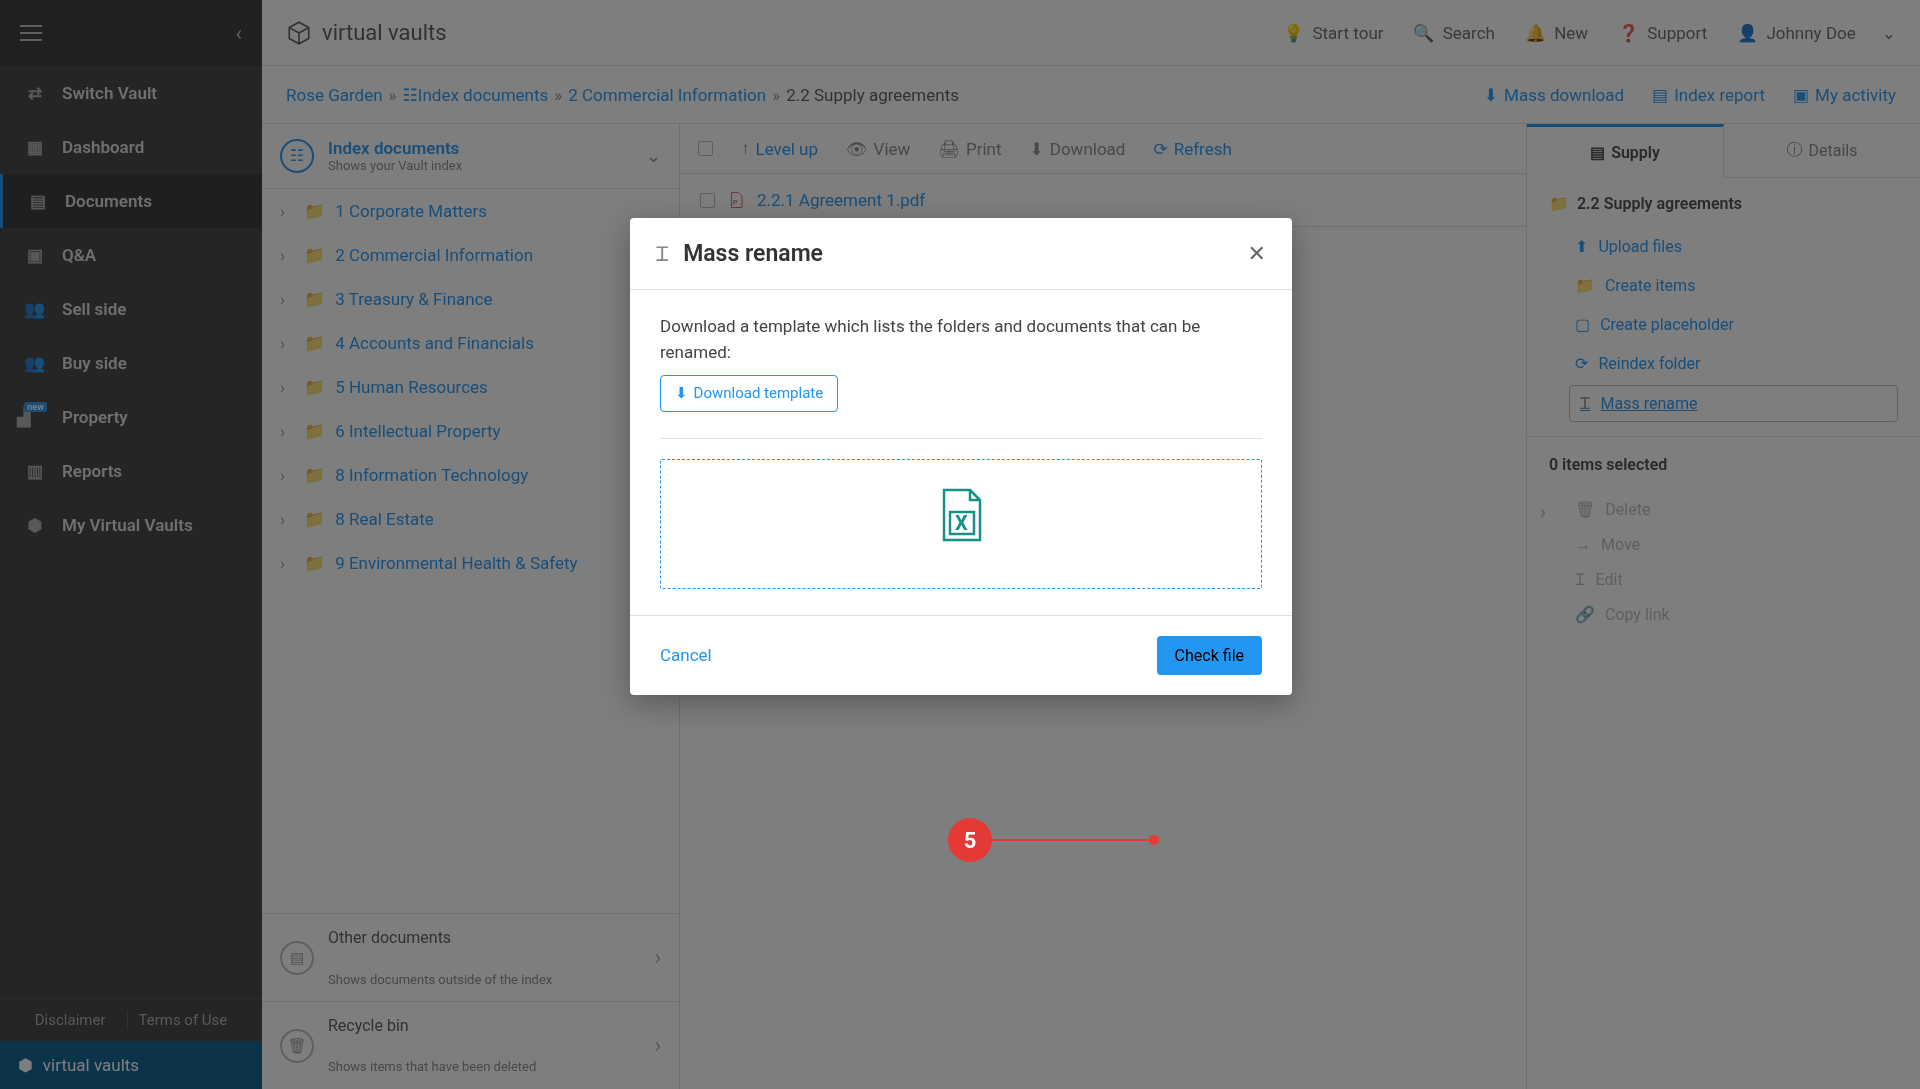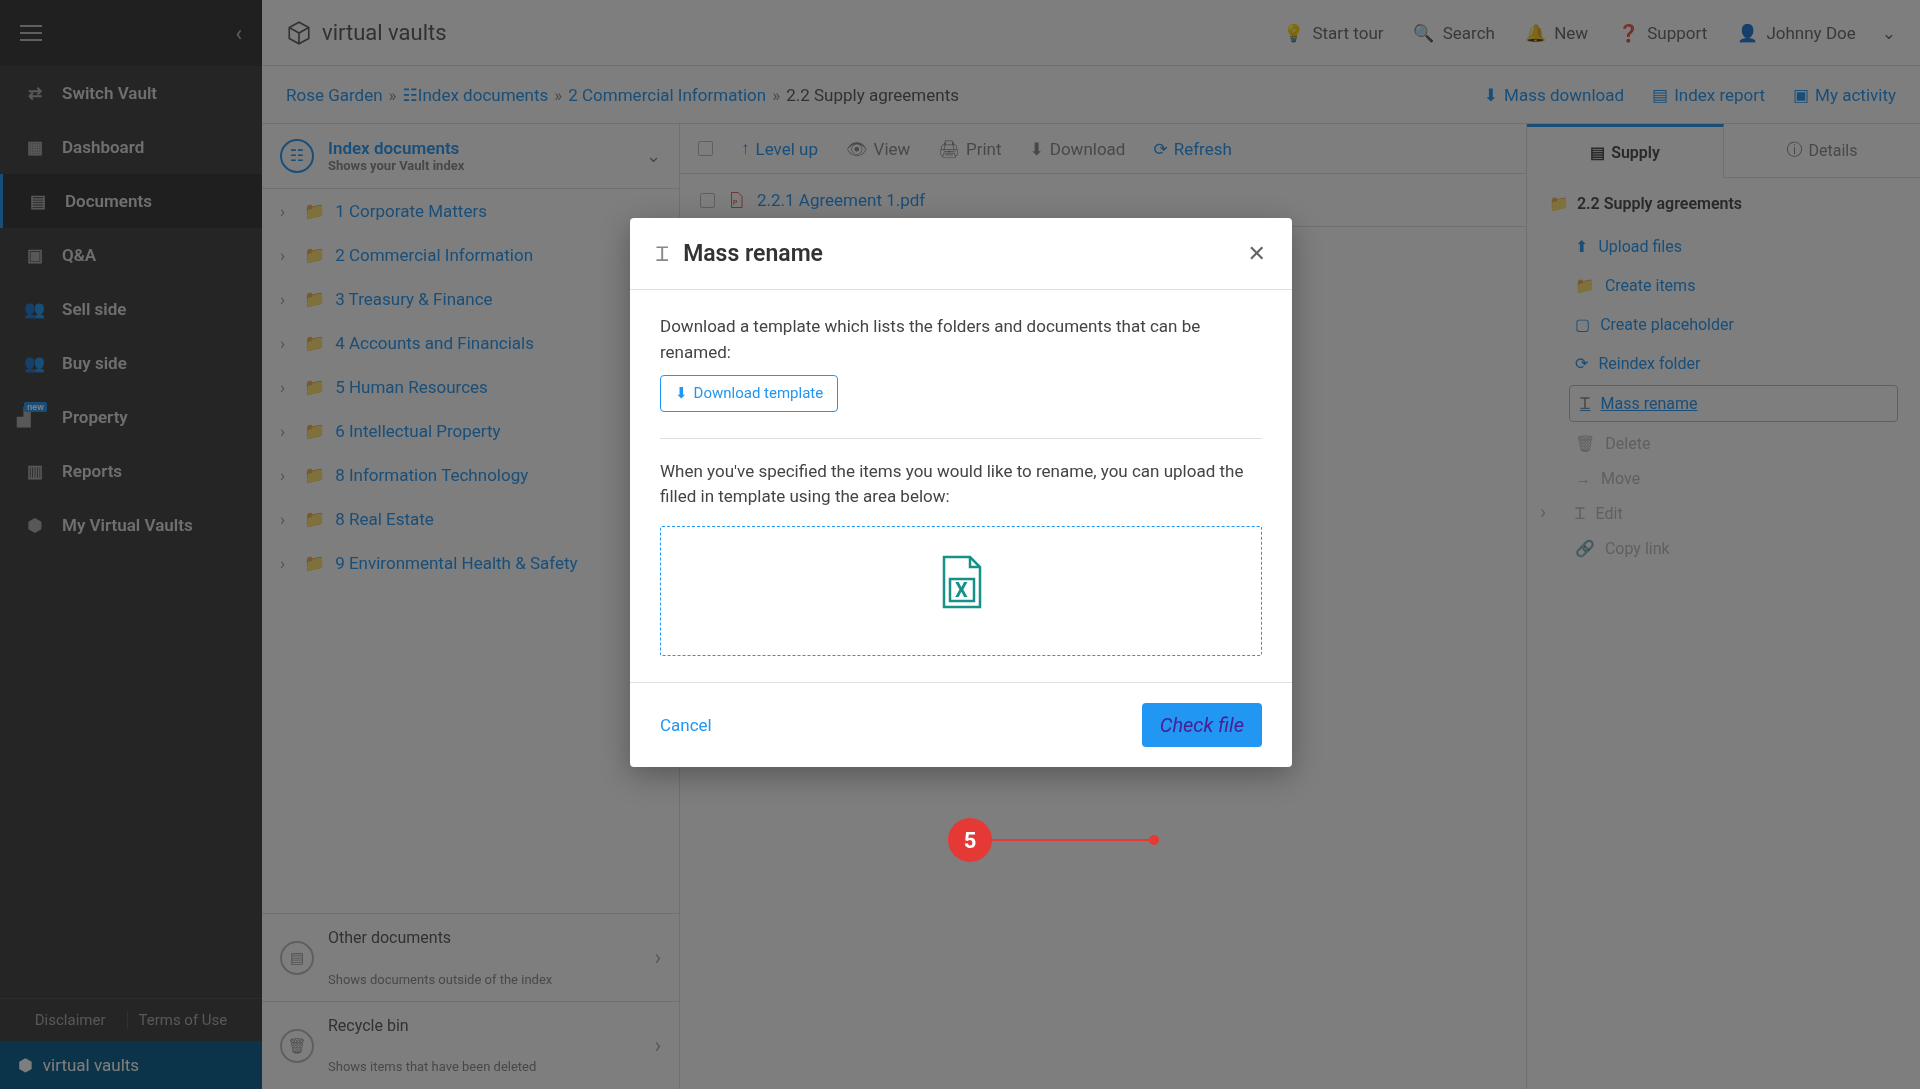--- a/index.html
+++ b/index.html
@@ -48,21 +48,21 @@
   .crumb-row a { color: var(--blue); text-decoration: none; }
   .crumb-sep { color: #888; margin: 0 6px; }
   .crumb-right { margin-left: auto; display: flex; gap: 28px; }
   .crumb-link { color: var(--blue); display: flex; align-items: center; gap: 6px; }
 
   
   .index-panel { position: absolute; left: 262px; top: 124px; width: 418px; bottom: 0; border-right: 1px solid var(--grey-border); background: #fff; }
   .index-head { display: flex; align-items: center; gap: 14px; padding: 14px 18px; border-bottom: 1px solid var(--grey-border); }
   .circ-icon { width: 34px; height: 34px; border: 2px solid var(--blue); border-radius: 50%; display:flex; align-items:center; justify-content:center; color: var(--blue); font-size:16px;}
   .index-head-text { color: var(--blue); font-size: 17px; font-weight: 600; line-height: 1.2; }
-  .index-head-text small { display: block; color: #888; font-weight: 700; font-size: 13px; }
+  .index-head-text small { display: block; color: #888; font-weight: 400; font-size: 13px; }
   .index-head .expand { margin-left: auto; color: #888; font-size:18px;}
   .tree-row { display: flex; align-items: center; gap: 10px; padding: 12px 18px; color: var(--blue); font-size: 17px; cursor: pointer; }
   .tree-row .chev { color: #999; width: 14px; }
   .tree-row .folder { color: #888; }
   .index-bottom { position: absolute; bottom: 0; width: 100%; }
   .other-row { display: flex; align-items: center; gap: 14px; padding: 14px 18px; border-top: 1px solid var(--grey-border); cursor: pointer; }
   .circ-grey { width: 34px; height: 34px; border: 2px solid #bbb; border-radius: 50%; display:flex; align-items:center; justify-content:center; color:#999; font-size:15px;}
   .other-row .txt { color: #555; font-size: 16px; line-height: 1.2; }
   .other-row .txt small { display: block; color: #888; font-size: 13px; margin-top: 24px; }
   .other-row .go { margin-left: auto; color: #aaa; font-size: 22px; }
@@ -94,21 +94,21 @@
   .modal-head .close { margin-left: auto; font-size: 22px; color: #666; cursor: pointer; }
   .modal-body { padding: 24px 30px 6px; font-size: 17px; color: #444; line-height: 1.5; }
   .dl-btn { display: inline-flex; align-items: center; gap: 6px; border: 1px solid var(--blue); color: var(--blue); padding: 6px 14px; border-radius: 4px; font-size: 15px; margin-top: 10px; cursor:pointer; }
   .modal-body hr { border: none; border-top: 1px solid var(--grey-border); margin: 26px 0 20px; }
   .dropzone { border: 1px dashed var(--blue); border-radius: 2px; padding: 26px 20px 26px; text-align: center; margin-top: 16px; margin-bottom: 20px; }
   .excel-icon { width: 50px; height: 58px; margin: 0 auto 18px; }
   .blue-box { background: var(--blue); color: #fff; padding: 16px 24px; font-size: 17px; margin: 0 54px; }
   .blue-box strong { font-weight: 700; }
   .modal-foot { display: flex; align-items: center; padding: 20px 30px; border-top: 1px solid var(--grey-border); }
   .modal-foot .cancel { color: var(--blue); font-size: 17px; cursor: pointer; }
-  .modal-foot .primary { margin-left: auto; background: var(--blue); color: #4c1d95; padding: 10px 18px; border-radius: 4px; font-size: 20px; cursor: pointer; border:none;font-style:italic;}
+  .modal-foot .primary { margin-left: auto; background: var(--blue); color: #000000; padding: 10px 18px; border-radius: 4px; font-size: 16px; cursor: pointer; border:none;}
 
   
   .callout { position: absolute; z-index: 120; display: flex; align-items: center; }
   .callout .bubble { width: 44px; height: 44px; border-radius: 50%; background: var(--red); color: #fff; font-size: 22px; font-weight: 700; display: flex; align-items: center; justify-content: center; }
   .callout .line { height: 2px; background: var(--red); position: relative; }
   .callout .line::after { content:""; position:absolute; right:-1px; top:-4px; width:10px; height:10px; background:var(--red); border-radius:50%; }
 
   svg { display:block; }
 </style>
 </head>
@@ -365,20 +365,21 @@
       <span>Create placeholder</span>
     </div>
   <div class="rp-action">
       <span>⟳</span>
       <span>Reindex folder</span>
     </div>
   <div class="rp-action highlight">
       <span style="color:#888;">Ꮖ</span>
       <span>Mass rename</span>
     </div>
+  <div class="rp-sel">0 items selected</div>
   <div class="rp-disabled">
       <span>🗑</span>
       <span>Delete</span>
     </div>
   <div class="rp-disabled">
       <span>→</span>
       <span>Move</span>
     </div>
   <div class="rp-disabled">
       <span>Ꮖ</span>
@@ -399,21 +400,20 @@
     <span class="title">Mass rename</span>
     <span class="close">✕</span>
   </div>
   <div class="modal-body">
     <div>Download a template which lists the folders and documents that can be renamed:</div>
     <span class="dl-btn">
       <span>⬇</span>
       <span>Download template</span>
     </span>
     <hr>
-    <div>When you've specified the items you would like to rename, you can upload the filled in template using the area below:</div>
     <div class="dropzone">
       <div class="excel-icon">
         <svg viewBox="0 0 50 58" fill="none" stroke="#179187" stroke-width="2.5">
           <path d="M8 4 H34 L44 14 V54 H8 Z" fill="#fff"></path>
           <path d="M34 4 V14 H44"></path>
           <rect x="14" y="26" width="24" height="22" fill="#fff" stroke="#179187"></rect>
           <text x="19" y="44" font-size="20" font-weight="700" fill="#179187" stroke="none">X</text>
         </svg>
       </div>
     </div>

